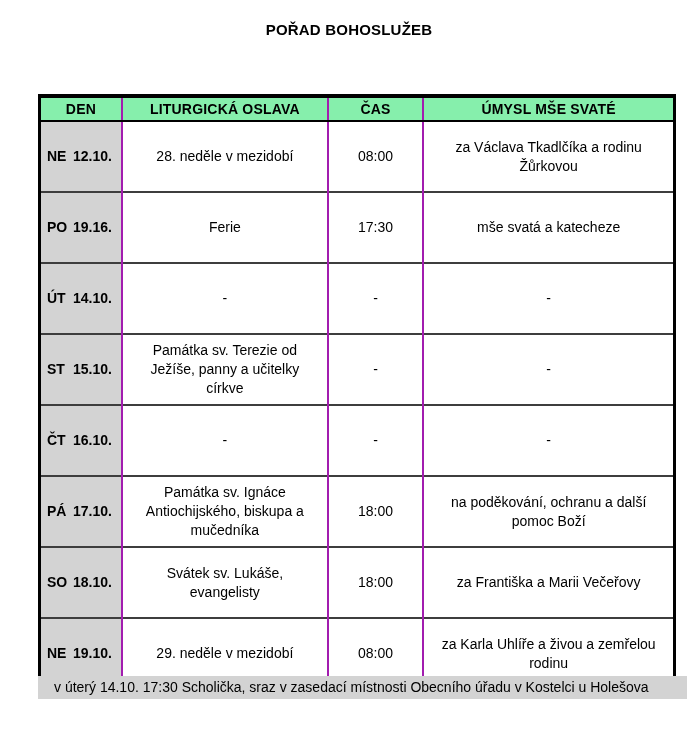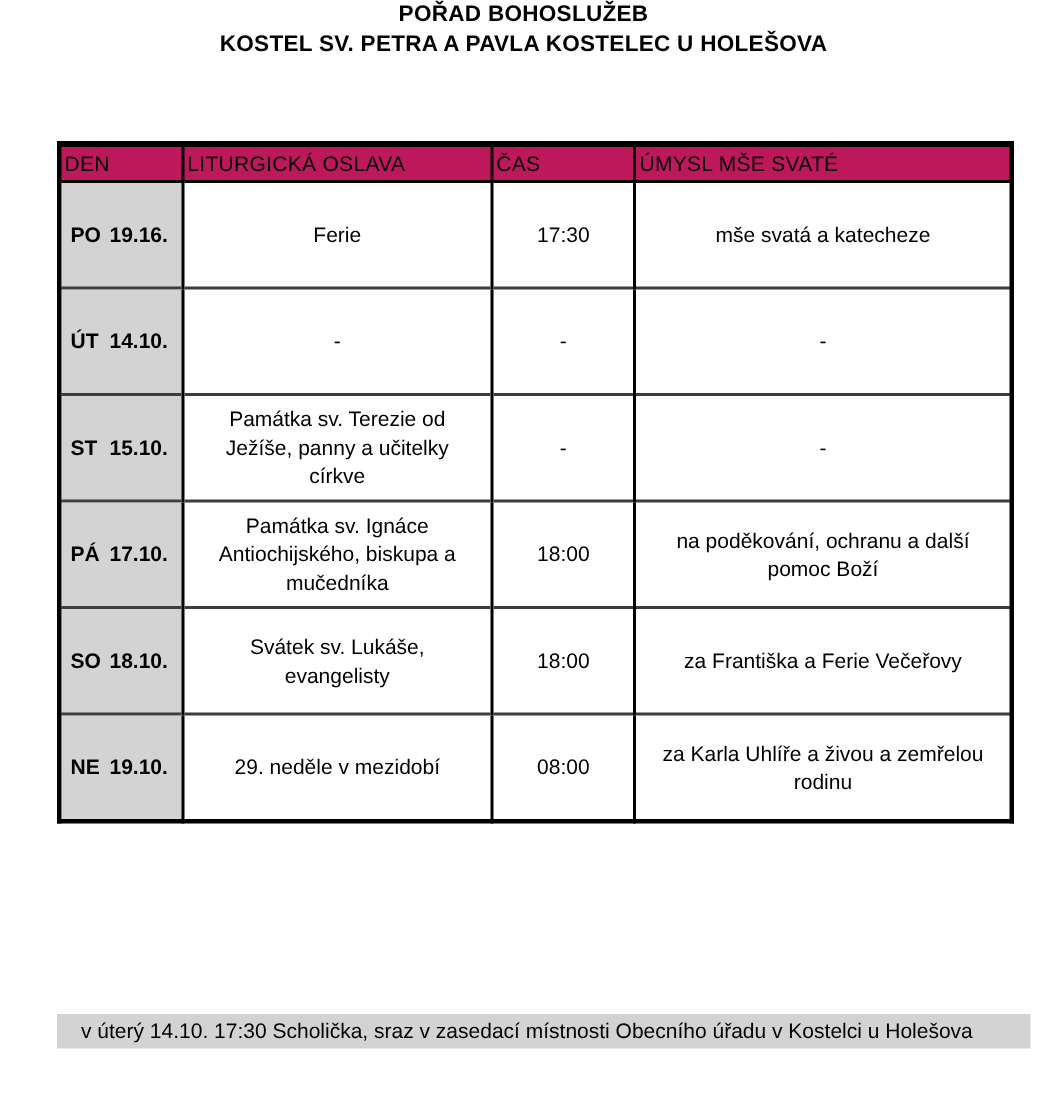--- a/index.html
+++ b/index.html
@@ -7,21 +7,21 @@
     padding: 0;
     background: #ffffff;
     width: 698px;
     height: 741px;
     font-family: "Liberation Sans", sans-serif;
     color: #000;
     position: relative;
   }
 
   .doc-header {
-    padding-top: 0;
+    padding-top: 20px;
     text-align: center;
   }
   .title-main, .title-sub {
     font-size: 15px;
     font-weight: bold;
     line-height: 20px;
     letter-spacing: 0.2px;
   }
   .date-range {
     font-size: 14px;
@@ -33,32 +33,32 @@
     left: 38px;
     top: 94px;
     width: 638px;
     border-collapse: collapse;
     table-layout: fixed;
     border: 3px solid #000;
     border-top-width: 4px;
   }
 
   .schedule-table th {
-    background: #be185d;
+    background: #86efac;
     font-size: 14px;
-    font-weight: normal;
+    font-weight: bold;
     height: 20px;
     padding: 1px 2px;
     border-bottom: 2px solid #000;
-    text-align: left;
+    text-align: center;
     letter-spacing: 0.2px;
   }
   .schedule-table th + th,
   .schedule-table td + td {
-    border-left: 2px solid #000000;
+    border-left: 2px solid #a21caf;
   }
 
   .schedule-table tbody tr + tr td {
     border-top: 2px solid #3d3d3d;
   }
 
   .schedule-table td {
     height: 65px;
     font-size: 14px;
     line-height: 19px;
@@ -90,39 +90,46 @@
     font-size: 14px;
     line-height: 20px;
     padding: 1px 6px 2px 16px;
   }
 </style>
 </head>
 <body>
 
 <div class="doc-header">
   <div class="title-main">POŘAD BOHOSLUŽEB</div>
-  <div class="title-sub">KOSTEL SV. PETRA A PAVLA KOSTELEC U HOLEŠOVA</div>
 </div>
 
 <table class="schedule-table">
   <colgroup>
     <col style="width:82px">
     <col style="width:205px">
     <col style="width:95px">
     <col style="width:250px">
   </colgroup>
   <thead>
     <tr>
       <th>DEN</th>
       <th>LITURGICKÁ OSLAVA</th>
       <th>ČAS</th>
       <th>ÚMYSL MŠE SVATÉ</th>
     </tr>
   </thead>
   <tbody id="schedule-body">
+      <tr>
+    <td class="day-cell">
+      <span class="day-abbr">NE</span><span class="day-date">12.10.</span>
+    </td>
+    <td>28. neděle v mezidobí</td>
+    <td>08:00</td>
+    <td>za Václava Tkadlčíka a rodinu Žůrkovou</td>
+  </tr>
       <tr>
     <td class="day-cell">
       <span class="day-abbr">PO</span><span class="day-date">19.16.</span>
     </td>
     <td>Ferie</td>
     <td>17:30</td>
     <td>mše svatá a katecheze</td>
   </tr>
       <tr>
     <td class="day-cell">
@@ -135,33 +142,41 @@
       <tr>
     <td class="day-cell">
       <span class="day-abbr">ST</span><span class="day-date">15.10.</span>
     </td>
     <td>Památka sv. Terezie od Ježíše, panny a učitelky církve</td>
     <td>-</td>
     <td>-</td>
   </tr>
       <tr>
     <td class="day-cell">
+      <span class="day-abbr">ČT</span><span class="day-date">16.10.</span>
+    </td>
+    <td>-</td>
+    <td>-</td>
+    <td>-</td>
+  </tr>
+      <tr>
+    <td class="day-cell">
       <span class="day-abbr">PÁ</span><span class="day-date">17.10.</span>
     </td>
     <td>Památka sv. Ignáce Antiochijského, biskupa a mučedníka</td>
     <td>18:00</td>
     <td>na poděkování, ochranu a další pomoc Boží</td>
   </tr>
       <tr>
     <td class="day-cell">
       <span class="day-abbr">SO</span><span class="day-date">18.10.</span>
     </td>
     <td>Svátek sv. Lukáše, evangelisty</td>
     <td>18:00</td>
-    <td>za Františka a Ferie Večeřovy</td>
+    <td>za Františka a Marii Večeřovy</td>
   </tr>
       <tr>
     <td class="day-cell">
       <span class="day-abbr">NE</span><span class="day-date">19.10.</span>
     </td>
     <td>29. neděle v mezidobí</td>
     <td>08:00</td>
     <td>za Karla Uhlíře a živou a zemřelou rodinu</td>
   </tr>
     </tbody>

